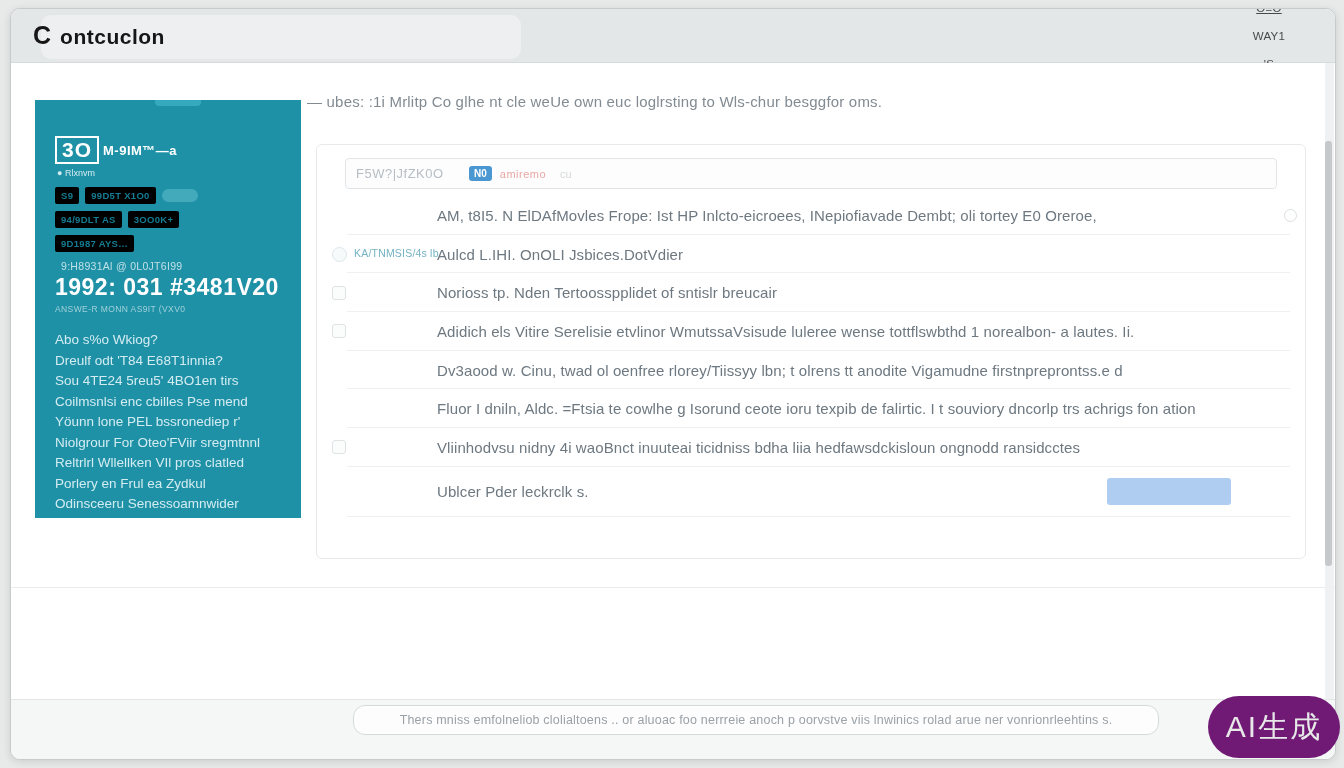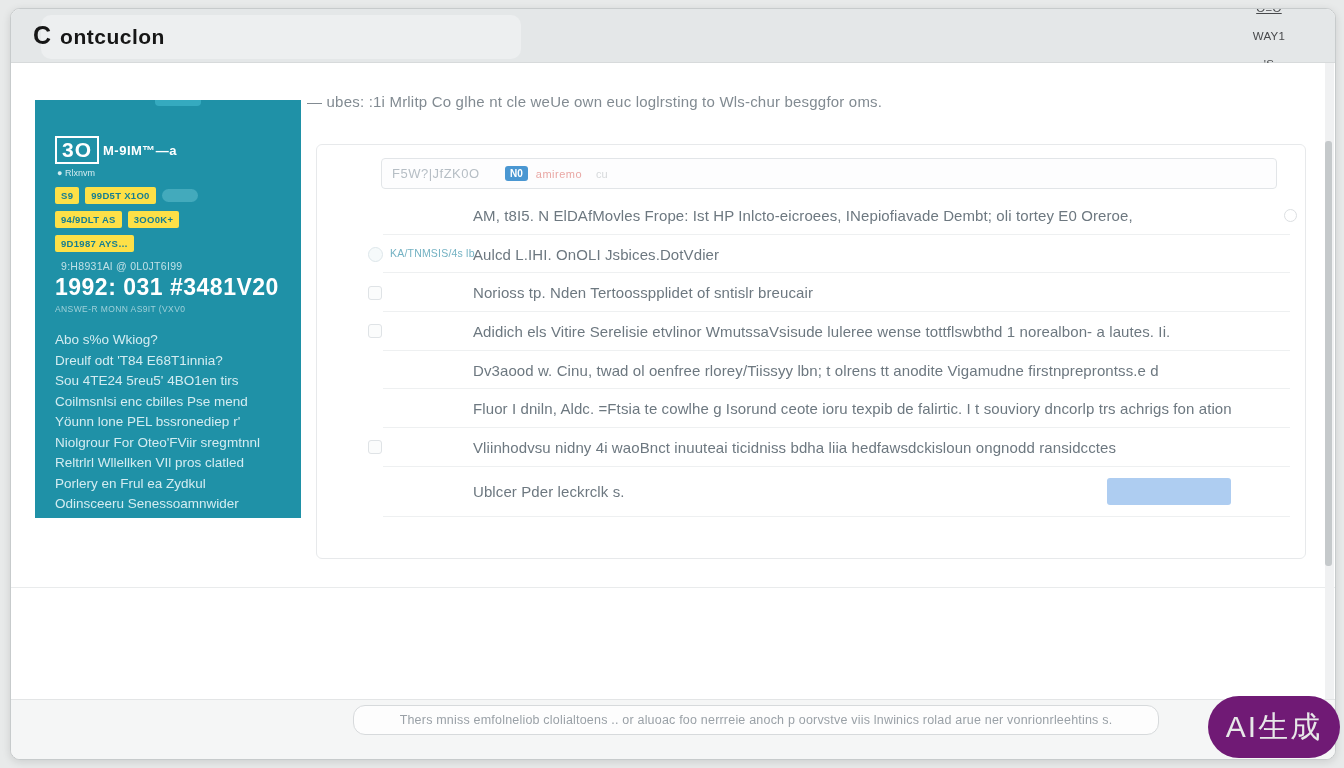--- a/index.html
+++ b/index.html
@@ -32,39 +32,39 @@
   .sidebar { position:absolute; left:24px; top:17px; width:266px; height:418px;
     background:#1f91a7; padding:36px 36px 0 20px; color:#fff; overflow:hidden;margin-top:20px; }
   .sidebar::before { content:""; position:absolute; left:120px; top:0; width:46px;
     height:6px; background:#35aabf; border-radius:0 0 4px 4px; }
   .s-logo { display:flex; align-items:center; gap:4px; margin-bottom:4px; }
   .s-logo-main { font-size:21px; font-weight:800; border:2px solid #fff;
     padding:0 5px; line-height:24px; letter-spacing:1px; }
   .s-logo-suffix { font-size:13px; font-weight:800; letter-spacing:.5px; }
   .s-tagline { font-size:9px; color:#d4ecf0; margin:3px 0 9px 2px; }
   .badge-row { margin-bottom:7px; display:flex; align-items:center; gap:6px; }
-  .badge { display:inline-block; background:#fde047; color:#157d92;
+  .badge { display:inline-block; background:#000000; color:#157d92;
     font-size:9.5px; font-weight:700; padding:3px 6px; border-radius:2px;
     letter-spacing:.3px; white-space:nowrap; }
   .badge-pill { display:inline-block; width:36px; height:13px;
     background:#43aabc; border-radius:7px; }
   .s-caption { font-size:10.5px; color:#bfe0e6; margin:8px 0 2px 6px; letter-spacing:.3px; }
   .s-heading { font-size:23px; font-weight:800; color:#ffffff; letter-spacing:.5px;
     margin:2px 0 3px 0; white-space:nowrap; }
   .s-subheading { font-size:8.5px; color:#9fd0d9; letter-spacing:.4px; margin-bottom:16px; }
   .side-links { }
   .side-link { font-size:13.5px; color:#d3ecf1; line-height:20.5px;
     white-space:nowrap; cursor:pointer; }
 
   
   .intro { position:absolute; left:296px; top:30px; width:900px;
     font-size:15px; color:#828b92; letter-spacing:.2px; white-space:nowrap; }
 
   .card { position:absolute; left:305px; top:81px; width:990px; height:415px;
-    border:1px solid #e7e9eb; border-radius:6px; background:#fff;padding-left:36px; }
+    border:1px solid #e7e9eb; border-radius:6px; background:#fff; }
 
   .search-wrap { padding:13px 28px 7px 28px; }
   .search-box { height:31px; border:1px solid #e2e5e8; border-radius:4px;
     display:flex; align-items:center; padding:0 10px; gap:8px; background:#fdfdfe; }
   .search-input { border:none; outline:none; background:transparent;
     font-size:13px; color:#7d868d; width:105px;
     font-family:"Liberation Sans", sans-serif; }
   .search-input::placeholder { color:#b6bec5; letter-spacing:.5px; }
   .search-badge { background:#4a97d2; color:#fff; font-size:10px; font-weight:700;
     padding:2px 5px; border-radius:3px; }

